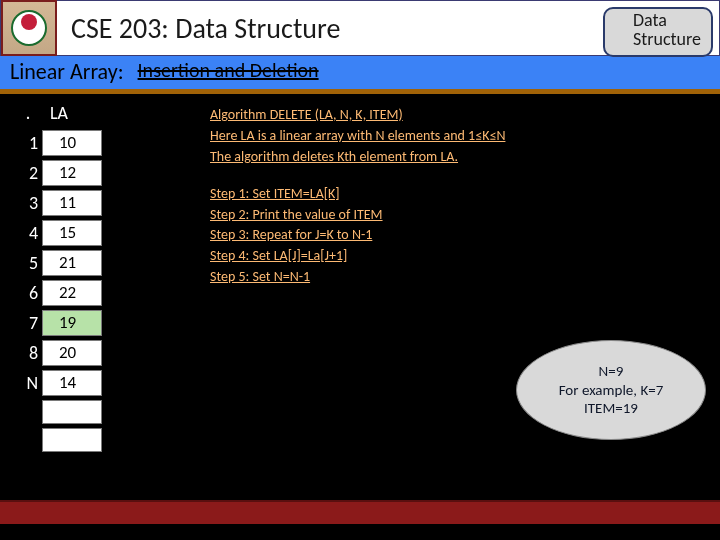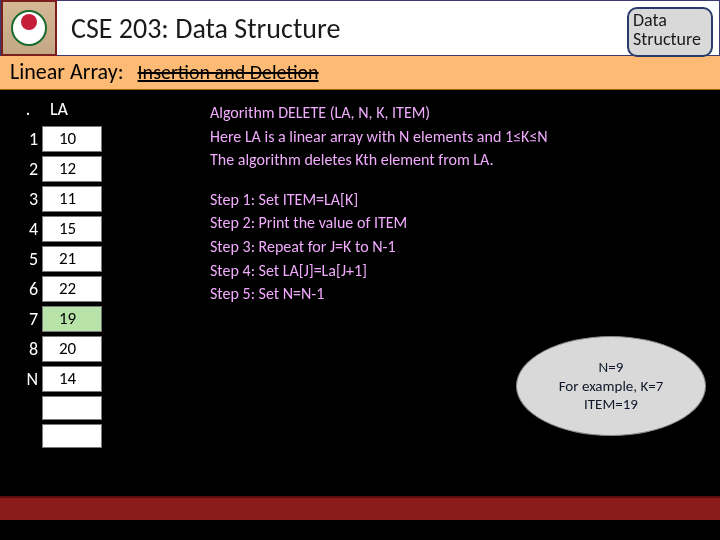--- a/index.html
+++ b/index.html
@@ -51,33 +51,32 @@
     margin-left: 14px;
     font-weight: 400;
   }
   .badge {
     position: absolute;
     right: 6px;
     top: 6px;
     background: #d9d9d9;
     border: 2px solid #2a3a6a;
     border-radius: 10px;
-    padding: 2px 10px 6px 4px;
+    padding: 2px 10px 6px 28px;
     font-size: 18px;
     line-height: 1.05;
     color: #1a1a1a;
   }
   .subheader {
-    background: #fdba74;
-    display: flex;
-    align-items: center;
+    background: #3b82f6;
+    display: flex;
     padding: 2px 10px 4px 10px;
     font-size: 22px;
     color: #000;
-    border-bottom: 1px solid #a16207;
+    border-bottom: 5px solid #a16207;
   }
   .section-label { font-weight: 400; }
   .section-topic {
     margin-left: 14px;
     text-decoration: line-through underline;
     font-size: 20px;
     color: #000;
   }
   .content {
     position: relative;
@@ -114,24 +113,25 @@
     padding-left: 16px;
     font-size: 17px;
     line-height: 24px;
   }
   .cell.highlight { background: #b7e2a8; }
   .extras .cell { background: #fff; height: 24px; }
   .algo {
     position: absolute;
     left: 210px;
     top: 12px;
-    color: #f0abfc;
-    font-size: 16px;
+    color: #fdba74;
+    font-size: 14px;
     line-height: 1.35;
     width: 490px;
+    text-decoration: underline;
   }
   .algo p { margin-bottom: 2px; }
   .steps { margin-top: 18px; position: relative; }
   .callout1 {
     position: absolute;
     left: 370px;
     top: 109px;
     background: #fff;
     color: #000;
     border: 1px solid #888;

